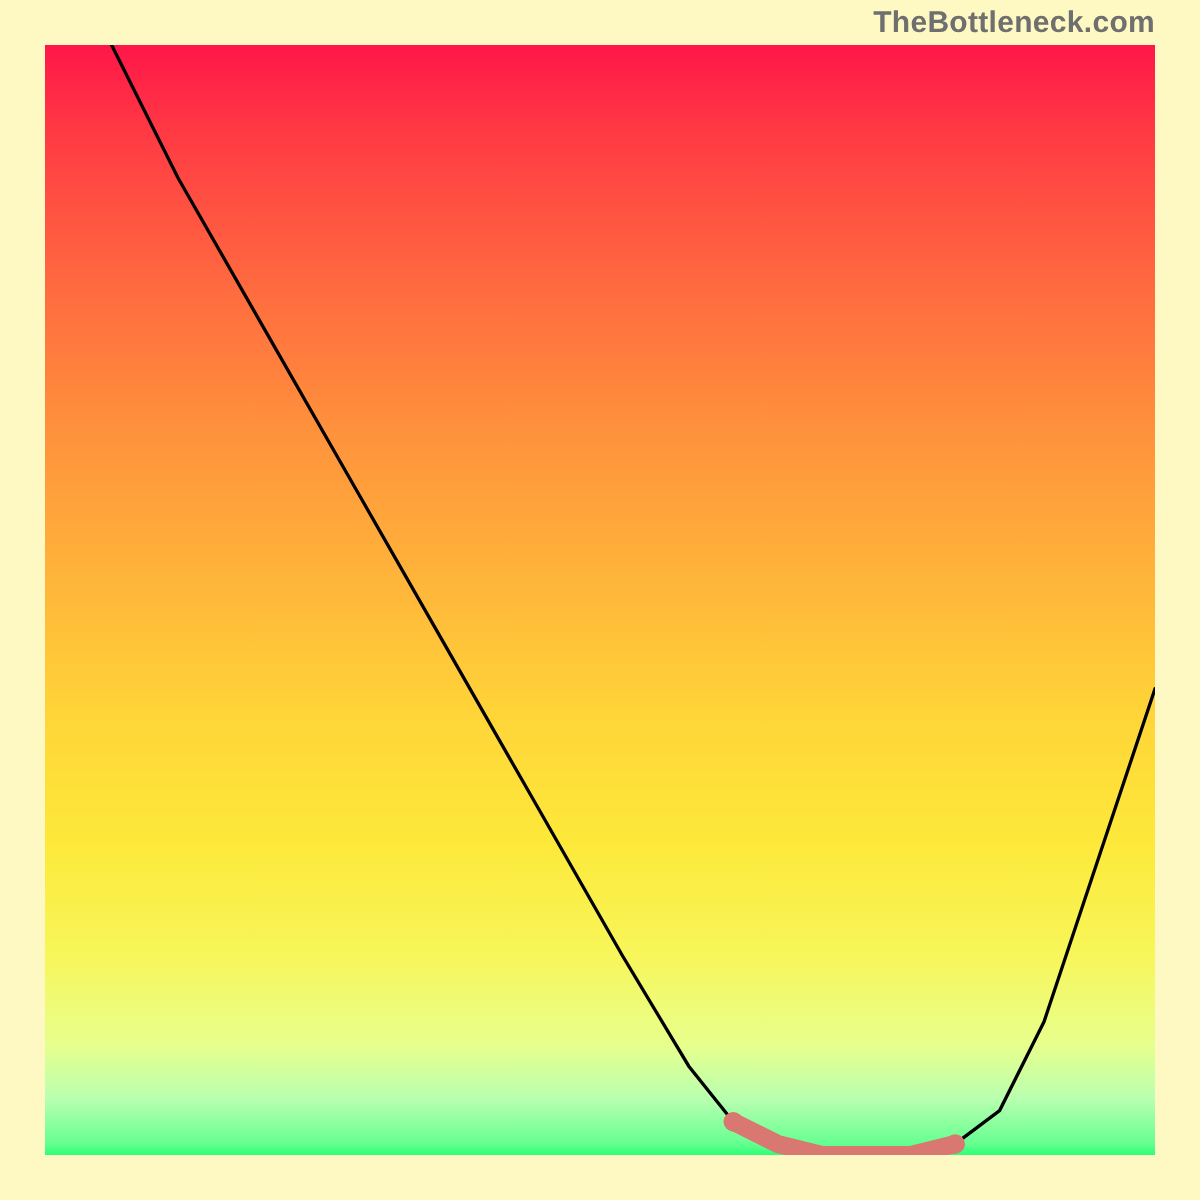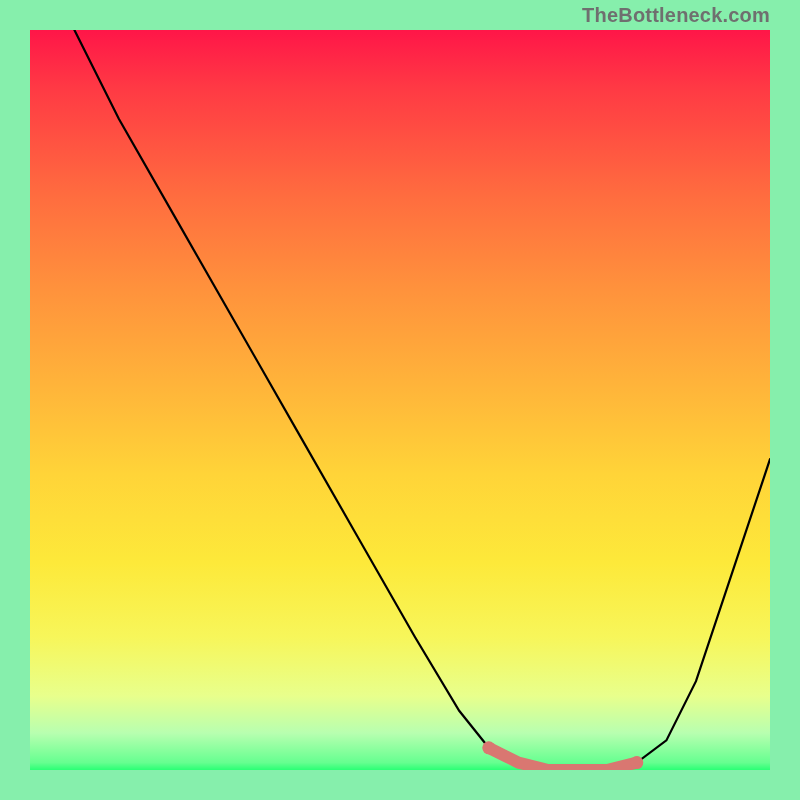--- a/index.html
+++ b/index.html
@@ -9,21 +9,21 @@
     height: 800px;
     background: #000;
     overflow: hidden;
   }
   .frame {
     position: absolute;
     top: 0;
     left: 0;
     width: 800px;
     height: 800px;
-    background: #86efac;
+    background: #fef9c3;
   }
   .plot-area {
     position: absolute;
     top: 30px;
     left: 30px;
     width: 740px;
     height: 740px;
     background: linear-gradient(to bottom,
       #ff1648 0%,
       #ff3a44 8%,

